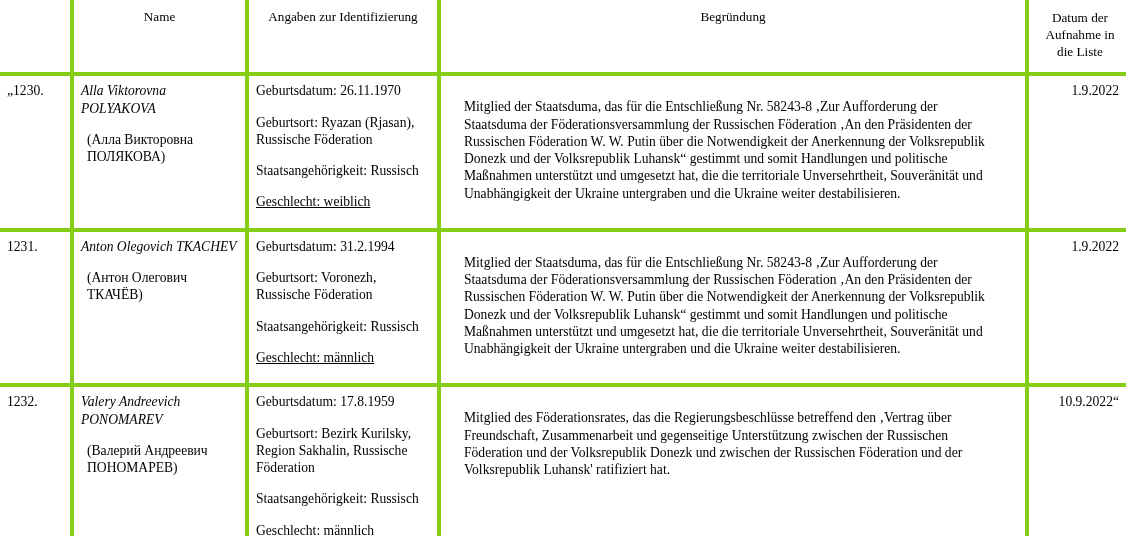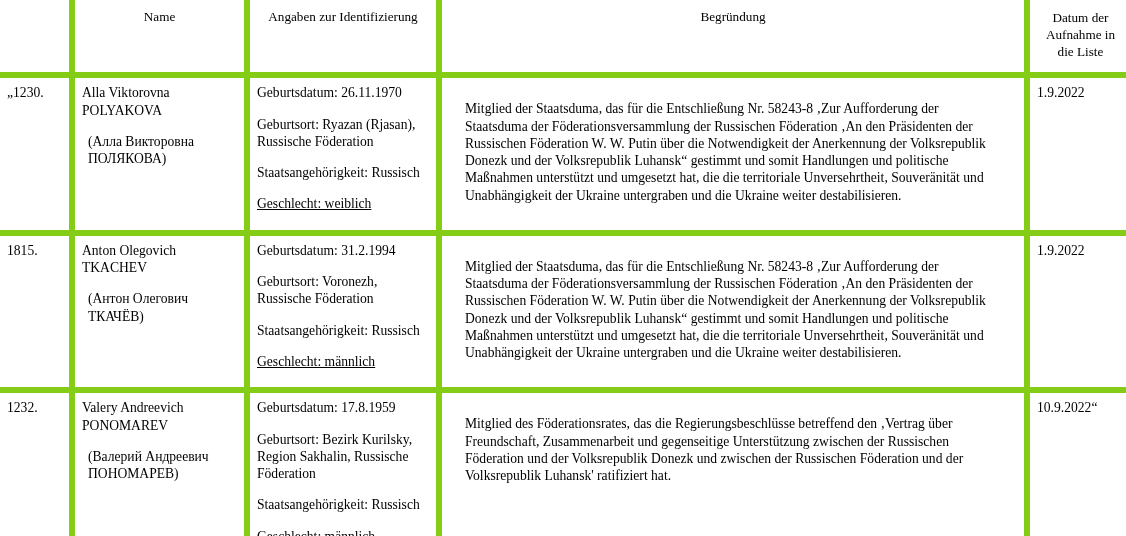--- a/index.html
+++ b/index.html
@@ -27,21 +27,21 @@
     font-size: 13.2px;
   }
   table.sanctions col.c-num   { width: 72px; }
   table.sanctions col.c-name  { width: 175px; }
   table.sanctions col.c-ident { width: 192px; }
   table.sanctions col.c-reason{ width: 588px; }
   table.sanctions col.c-date  { width: 99px; }
 
   table.sanctions th,
   table.sanctions td {
-    border: 6px solid #84cc16;
+    border: 4px solid #84cc16;
     vertical-align: top;
     padding: 6px 7px 10px 7px;
     line-height: 1.27;
   }
   
   table.sanctions tr > *:first-child {
     border-left: none;
   }
   table.sanctions tr > *:last-child {
     border-right: none;
@@ -60,37 +60,38 @@
   }
   table.sanctions tbody td {
     font-size: 13.6px;
   }
   td.num {
     white-space: nowrap;
     padding-left: 4px;
   }
   td.name .name-main {
     margin: 0 0 14px 0;
+    font-style: italic;
   }
   td.name .name-cyr {
     margin: 6px;
   }
   td.ident p {
     margin: 0 0 14px 0;
   }
   td.ident p:last-child {
     margin-bottom: 0;
     text-decoration: underline;
   }
   td.reason p {
     margin: 16px;
     text-align: left;
   }
   td.date {
-    text-align: left;
+    text-align: right;
     white-space: nowrap;
   }
   .row-1230 td { padding-bottom: 14px; }
   .row-1231 td { padding-bottom: 14px; }
   .row-1232 td { padding-bottom: 14px; }
 </style>
 </head>
 <body>
 
 <div class="page">
@@ -123,21 +124,21 @@
           <p>Geburtsort: Ryazan (Rjasan), Russische Föderation</p>
           <p>Staatsangehörigkeit: Russisch</p>
           <p>Geschlecht: weiblich</p>
         </td>
         <td class="reason">
           <p>Mitglied der Staatsduma, das für die Entschließung Nr. 58243-8 ‚Zur Aufforderung der Staatsduma der Föderationsversammlung der Russischen Föderation ‚An den Präsidenten der Russischen Föderation W. W. Putin über die Notwendigkeit der Anerkennung der Volksrepublik Donezk und der Volksrepublik Luhansk“ gestimmt und somit Handlungen und politische Maßnahmen unterstützt und umgesetzt hat, die die territoriale Unversehrtheit, Souveränität und Unabhängigkeit der Ukraine untergraben und die Ukraine weiter destabilisieren.</p>
         </td>
         <td class="date">1.9.2022</td>
       </tr>
       <tr class="row-1231">
-        <td class="num">1815.</td>
+        <td class="num">1231.</td>
         <td class="name">
           <p class="name-main">Anton Olegovich TKACHEV</p>
           <p class="name-cyr">(Антон Олегович ТКАЧЁВ)</p>
         </td>
         <td class="ident">
           <p>Geburtsdatum: 31.2.1994</p>
           <p>Geburtsort: Voronezh, Russische Föderation</p>
           <p>Staatsangehörigkeit: Russisch</p>
           <p>Geschlecht: männlich</p>
         </td>

